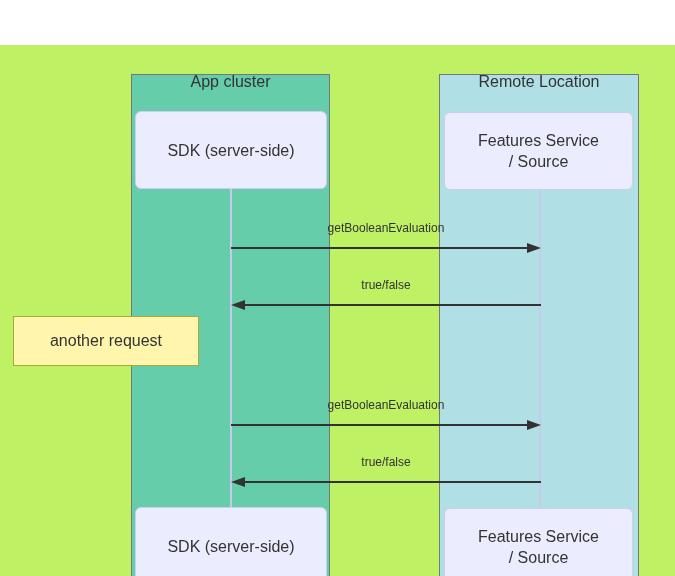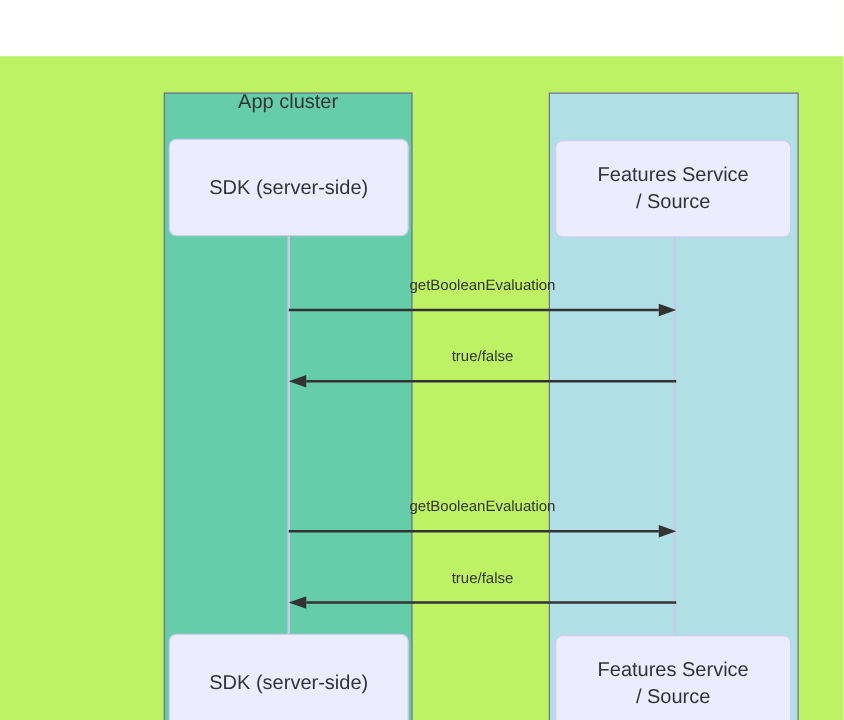--- a/index.html
+++ b/index.html
@@ -127,24 +127,28 @@
   }
 </style>
 </head>
 <body>
 
 <div class="canvas">
 
   <div class="group group-left"></div>
   <div class="group group-right"></div>
   <div class="group-label label-left">App cluster</div>
+  <div class="group-label label-right">Remote Location</div>
 
   <div class="lifeline lifeline-left"></div>
   <div class="lifeline lifeline-right"></div>
 
+  <div class="note">
+    <span>another request</span>
+  </div>
 
   <div class="actor-box actor-top-left">
     <span class="line">SDK (server-side)</span>
   </div>
   <div class="actor-box actor-top-right">
     <span class="line">Features Service</span>
     <span class="line">/ Source</span>
   </div>
   <div class="actor-box actor-bottom-left">
     <span class="line">SDK (server-side)</span>

